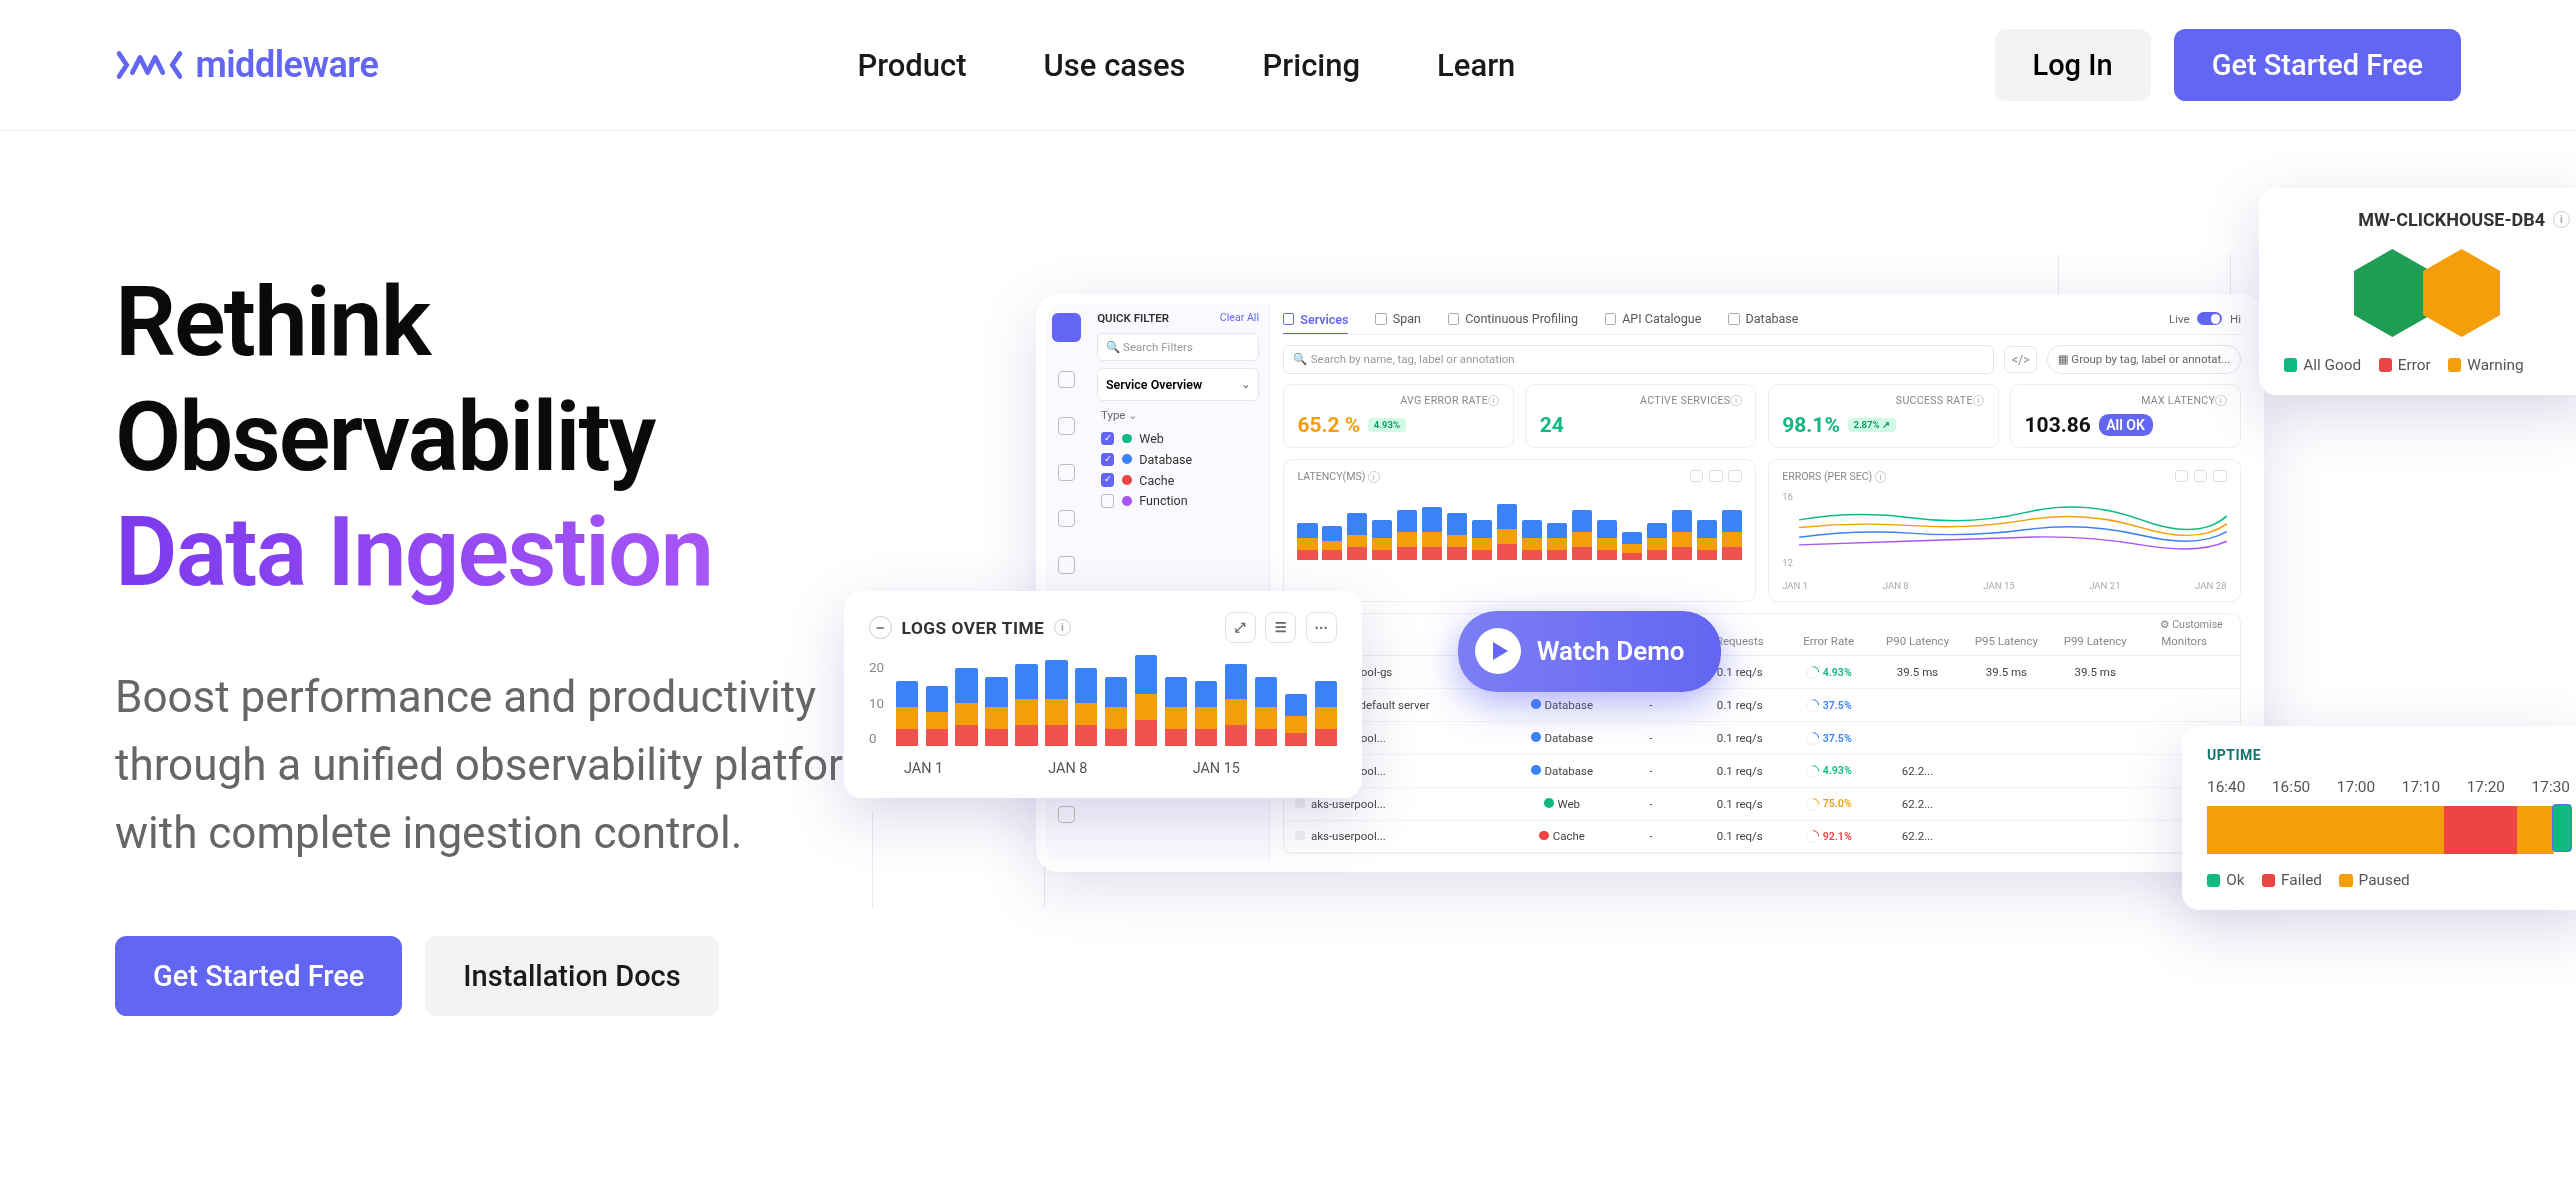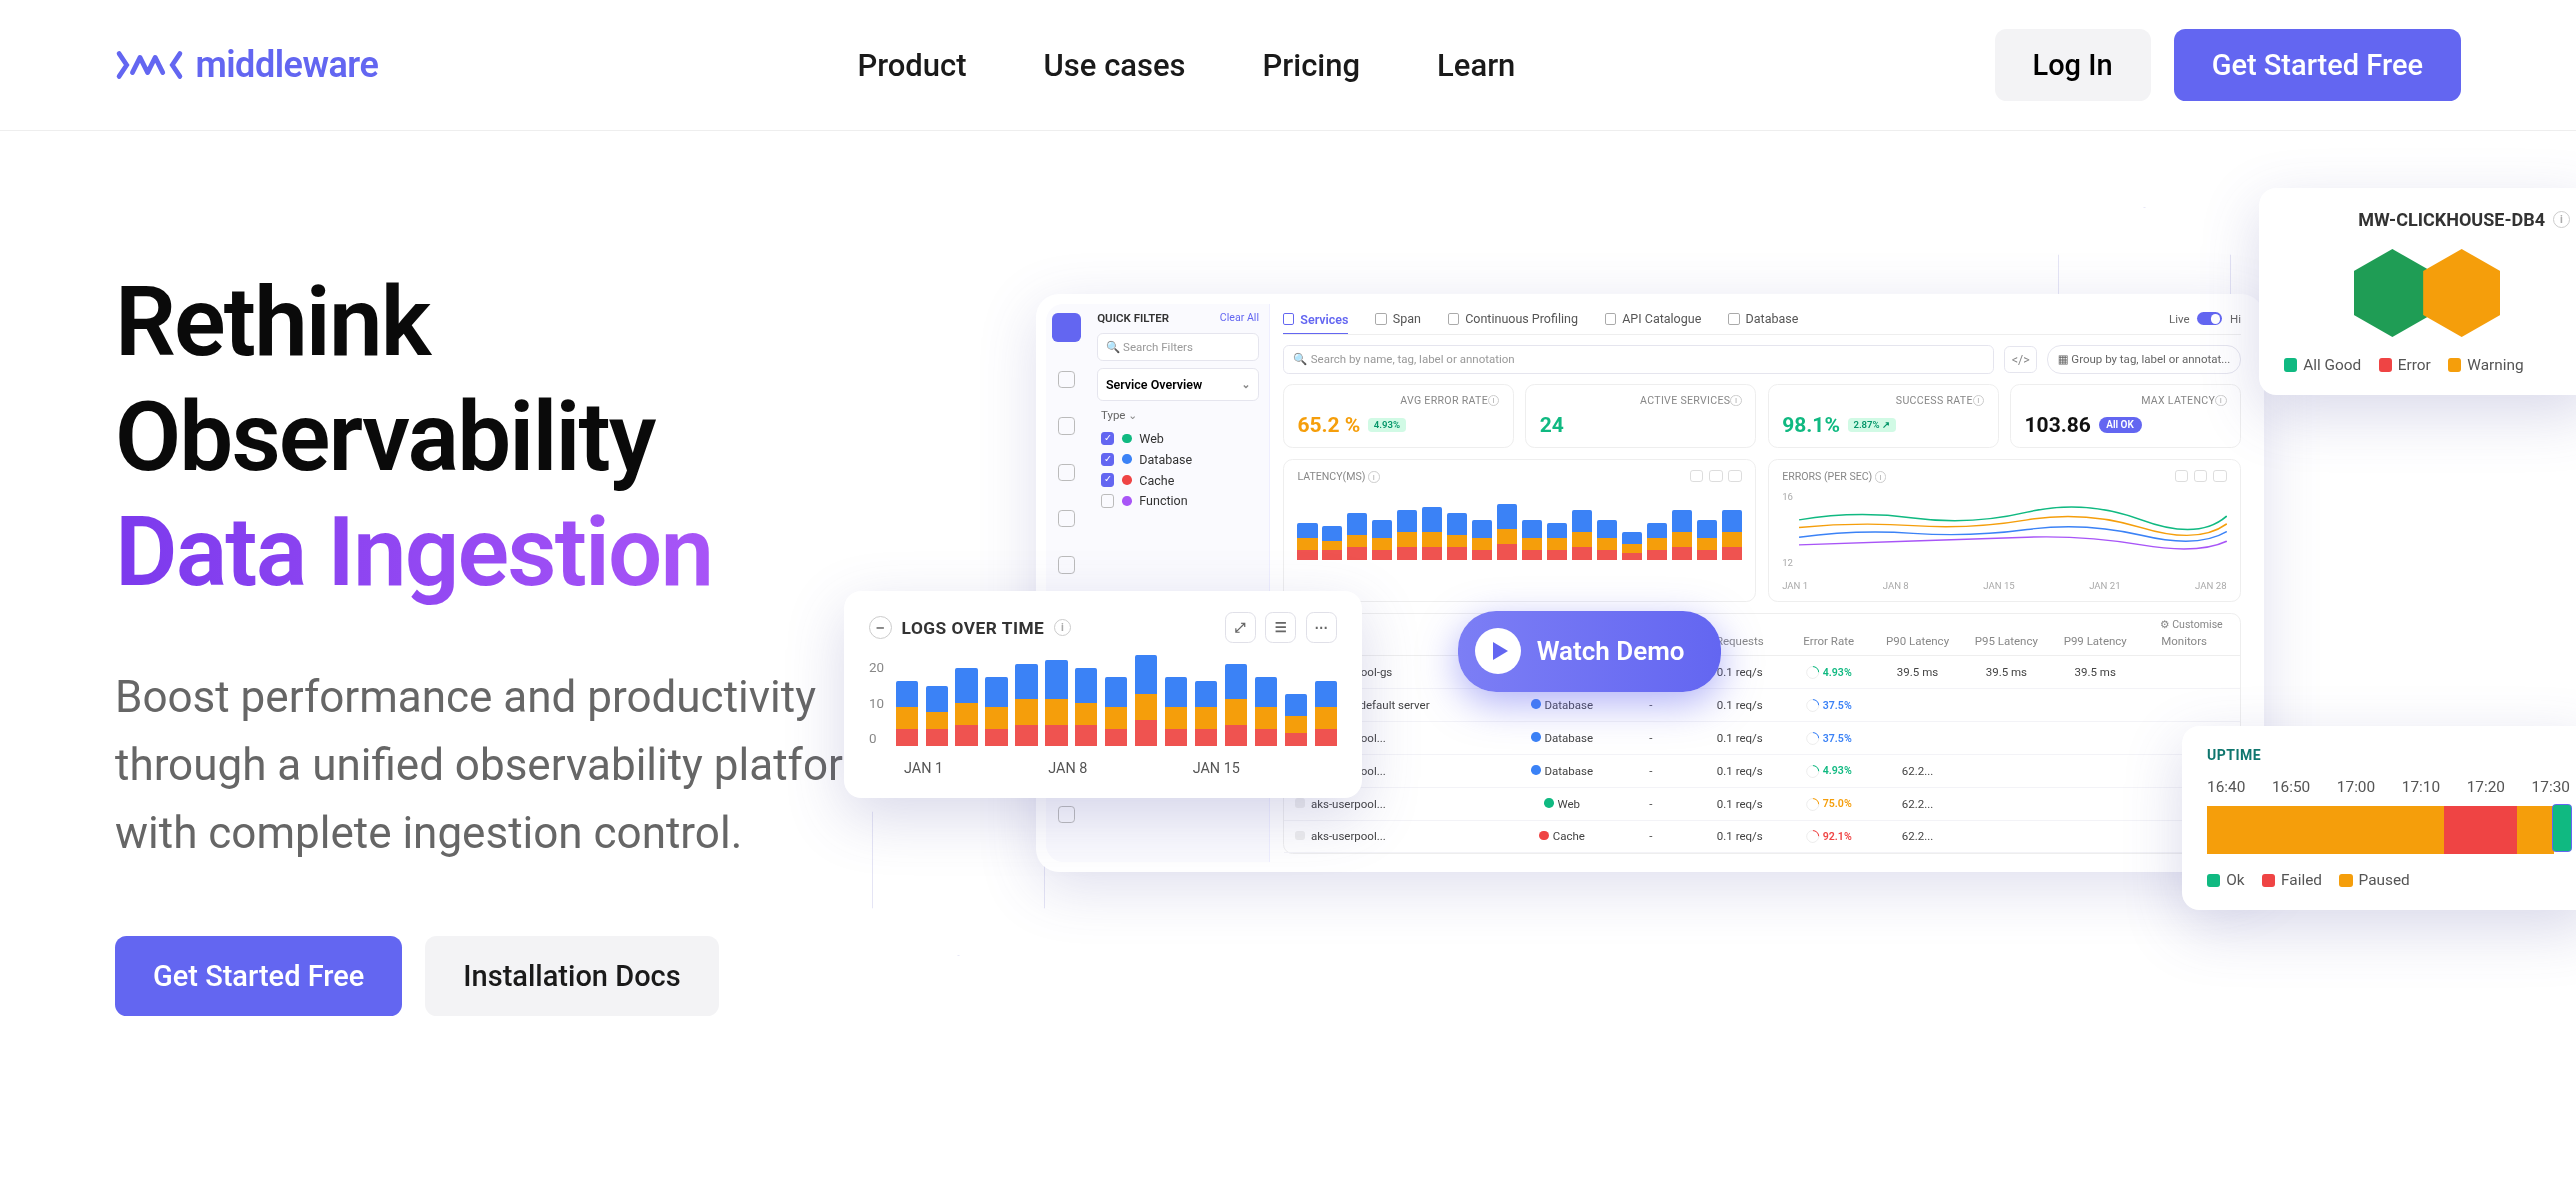--- a/index.html
+++ b/index.html
@@ -56,21 +56,21 @@
 .toggle::after { content: ""; width: 9.6px; height: 9.6px; background: #fff; border-radius: 50%; position: absolute; right: 1.9px; top: 1.9px; }
 .dash-searchbar { display: flex; gap: 9.6px; margin: 9.6px 0; align-items: center; }
 .dash-search { flex: 1; border: 1px solid #e5e5ee; border-radius: 5.8px; padding: 6.7px 9.6px; font-size: 11.5px; color: #999; }
 .dash-grpby { border: 1px solid #e5e5ee; border-radius: 14px; padding: 6.7px 9.6px; font-size: 11.5px; color: #666; }
 .dash-metrics { display: flex; gap: 11.5px; margin-bottom: 11.5px; }
 .metric-card { flex: 1; border: 1px solid #eee; border-radius: 9.6px; padding: 9.6px 13.4px; }
 .metric-label { font-size: 10.6px; color: #888; text-transform: uppercase; letter-spacing: 0.3px; display: flex; justify-content: flex-end; align-items: center; }
 .metric-info { width: 11.5px; height: 11.5px; border: 1px solid #ccc; border-radius: 50%; display: inline-flex; align-items: center; justify-content: center; font-size: 7.7px; color: #aaa; }
 .metric-value { font-size: 21px; font-weight: 700; margin-top: 5.8px; display: flex; align-items: center; gap: 7.7px; }
 .metric-badge { font-size: 9.6px; background: #d1fae5; color: #059669; padding: 1.9px 5.8px; border-radius: 3.8px; font-weight: 600; }
-.metric-pill { font-size: 10px; background: #6366f1; color: #fff; padding: 2.9px 7.7px; border-radius: 9.6px; font-weight: 600; }
+.metric-pill { font-size: 14px; background: #6366f1; color: #fff; padding: 2.9px 7.7px; border-radius: 9.6px; font-weight: 600; }
 .dash-charts { display: flex; gap: 11.5px; margin-bottom: 11.5px; }
 .chart-card { flex: 1; border: 1px solid #eee; border-radius: 9.6px; padding: 9.6px 13.4px; }
 .chart-head { display: flex; justify-content: space-between; font-size: 10.6px; color: #888; text-transform: uppercase; margin-bottom: 7.7px; align-items: center;}
 .chart-head-icons { display: flex; gap: 5.8px; }
 .chart-head-icons span { width: 13.4px; height: 11.5px; border: 1px solid #ddd; border-radius: 2.9px; }
 .bars-row { display: flex; gap: 4.8px; align-items: flex-end; height: 69px; }
 .bar-stack { flex: 1; display: flex; flex-direction: column-reverse; }
 .bar-seg { width: 100%; }
 .line-chart { height: 86px; position: relative; }
 .axis-labels { display: flex; justify-content: space-between; font-size: 9.6px; color: #aaa; margin-top: 3.8px; }

